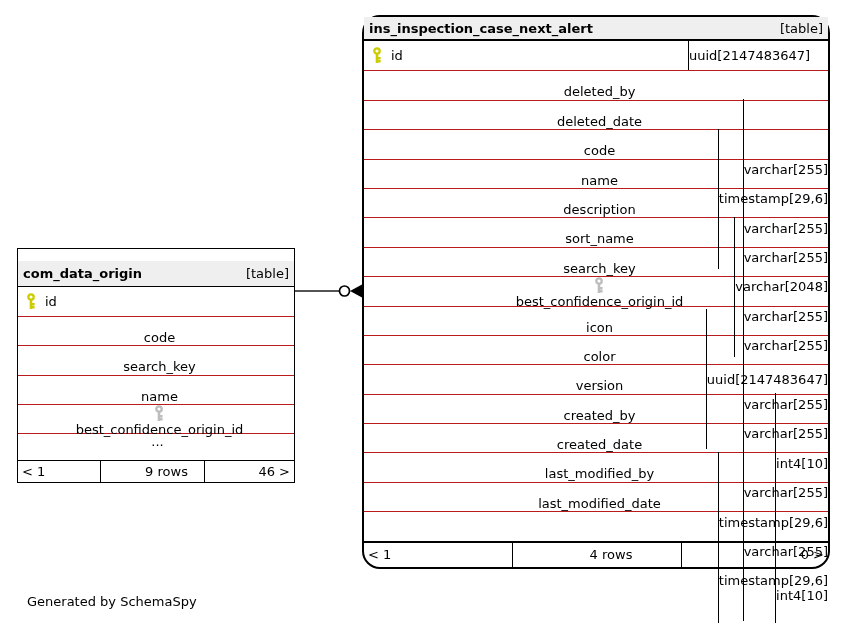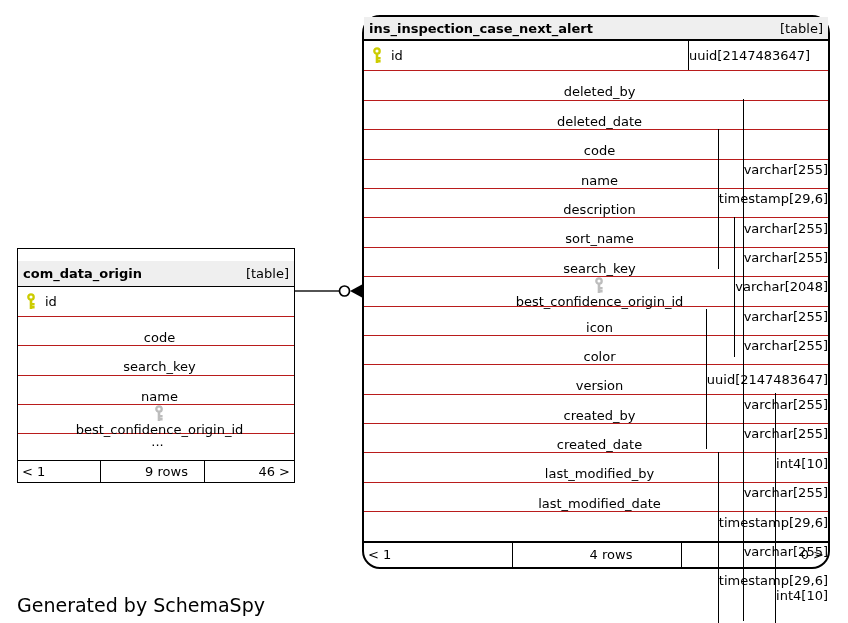--- a/index.html
+++ b/index.html
@@ -42,21 +42,21 @@
   .f-left   { padding-left:4px; justify-content:flex-start; }
   .f-center { justify-content:center;padding-left:28px; }
   .f-right  { padding-right:4px; justify-content:flex-end; flex:1 1 auto; }
   #table-left  .f-left   { flex:0 0 82px; }
   #table-left  .f-center { flex:0 0 104px; }
   #table-right .f-left   { flex:0 0 148px; }
   #table-right .f-center { flex:0 0 169px; }
 
   #connector { position:absolute; left:295px; top:280px; width:67px; height:22px; }
 
-  #generator-note { position:absolute; left:17px; top:594px; font-size:19px; }
+  #generator-note { position:absolute; left:27px; top:594px; font-size:13px; }
 </style>
 </head>
 <body>
 
 <div class="dbtable" id="table-left">
   <div class="thead">
     <span class="tname">com_data_origin</span>
     <span class="ttag">[table]</span>
   </div>
 

